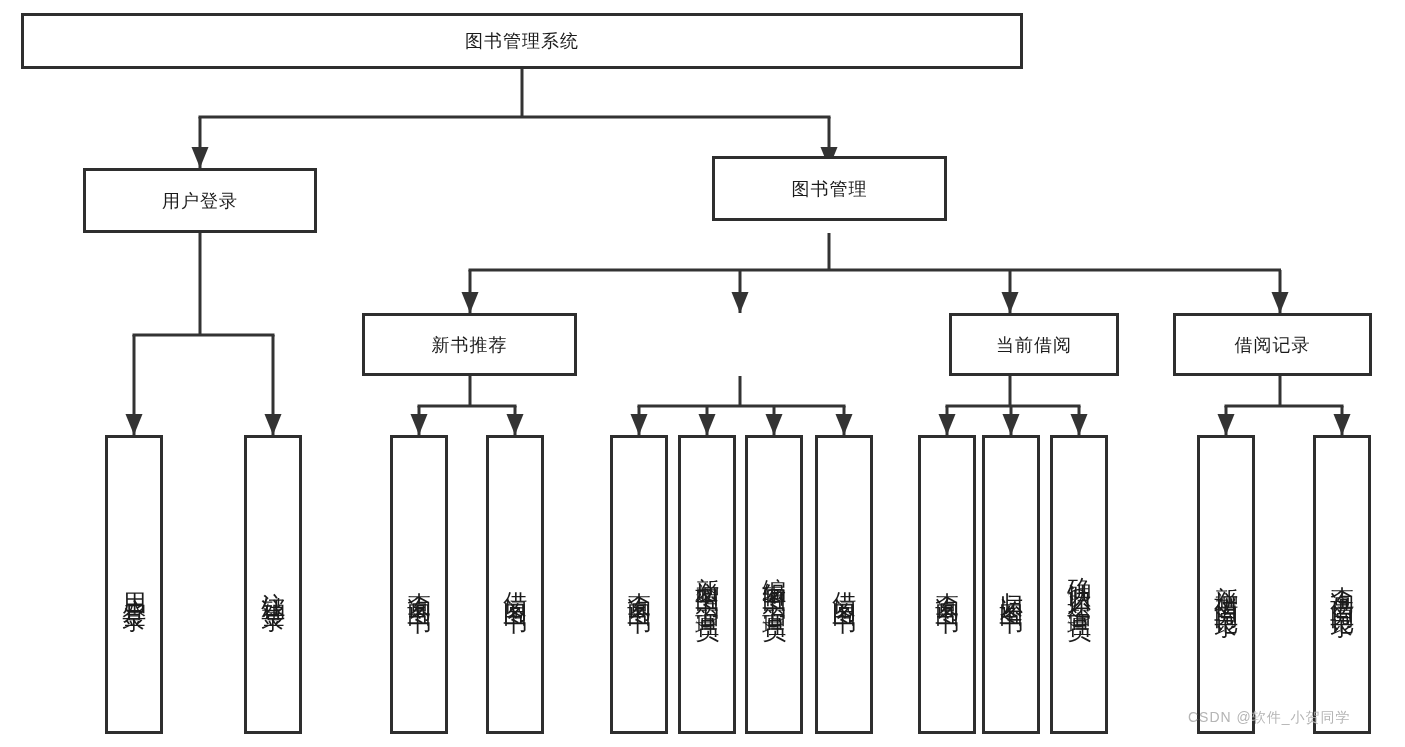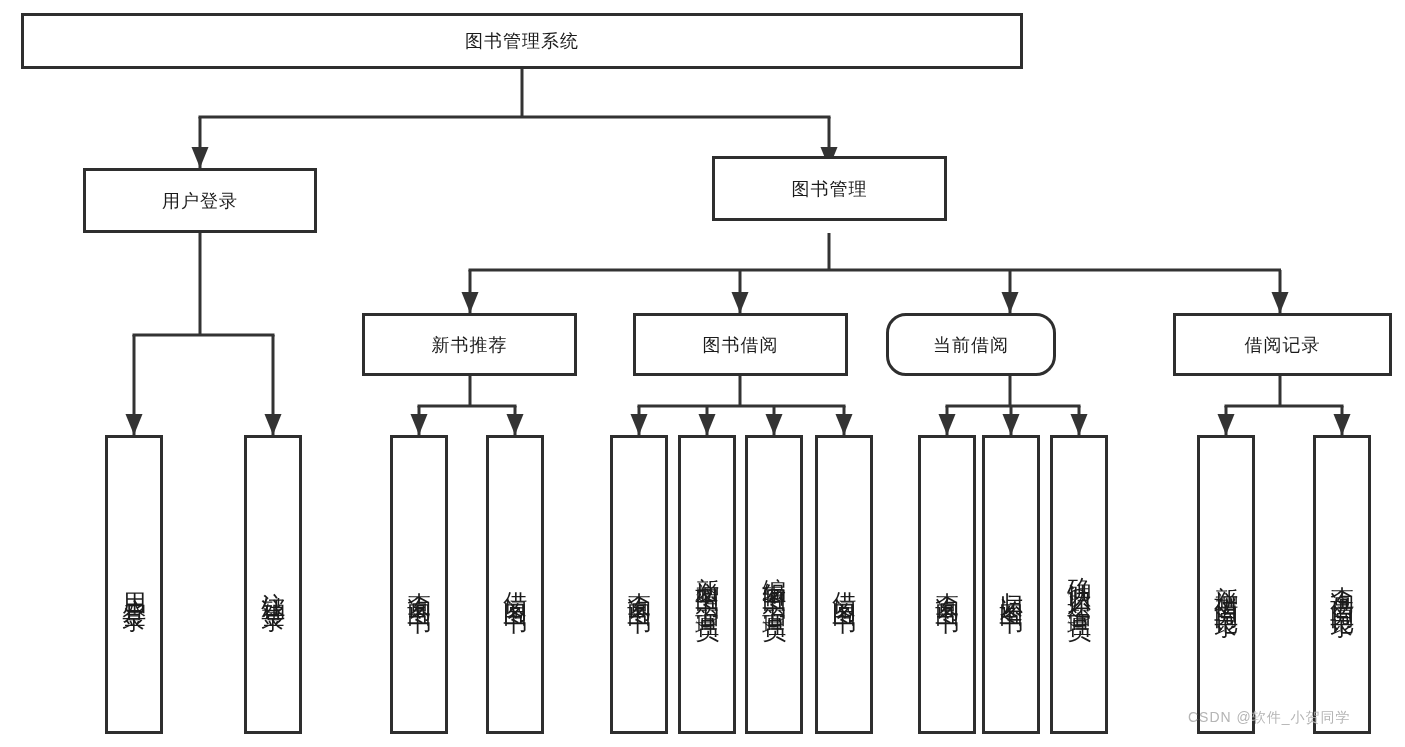--- a/index.html
+++ b/index.html
@@ -29,22 +29,22 @@
     writing-mode:vertical-rl;text-orientation:mixed;
     font-size:24px;letter-spacing:6px;line-height:1.1;white-space:nowrap;
   }
   
   .n-root   {left:21px;  top:13px;  width:1002px;height:56px;}
   .n-ul     {left:83px;  top:168px; width:234px; height:65px;}
   .n-bm     {left:712px; top:156px; width:235px; height:65px;}
   .n-l3     {top:313px;  height:63px;}
   .n-nb     {left:362px; width:215px;}
   .n-bb     {left:633px; width:215px;}
-  .n-cb     {left:886px; width:170px;border-radius:20px;}
-  .n-br     {left:1173px;width:219px;}
+  .n-cb     {left:949px; width:170px;}
+  .n-br     {left:1173px;width:199px;}
   .leaf     {top:435px;  height:299px;width:58px;}
   .n-g1a{left:105px;} .n-g1b{left:244px;}
   .n-g2a{left:390px;} .n-g2b{left:486px;}
   .n-g3a{left:610px;} .n-g3b{left:678px;} .n-g3c{left:745px;} .n-g3d{left:815px;}
   .n-g4a{left:918px;} .n-g4b{left:982px;} .n-g4c{left:1050px;}
   .n-g5a{left:1197px;} .n-g5b{left:1313px;}
   #watermark{
     position:absolute;left:1188px;top:709px;z-index:3;
     font-size:14px;color:var(--wm);letter-spacing:1px;white-space:nowrap;
   }
@@ -110,23 +110,20 @@
   <div class="box n-ul">
     <span class="lbl">用户登录</span>
   </div>
   <div class="box n-bm">
     <span class="lbl">图书管理</span>
   </div>
 
   <div class="box n-l3 n-nb">
     <span class="lbl">新书推荐</span>
   </div>
-  <div class="box n-l3 n-bb">
-    <span class="lbl">图书借阅</span>
-  </div>
   <div class="box n-l3 n-cb">
     <span class="lbl">当前借阅</span>
   </div>
   <div class="box n-l3 n-br">
     <span class="lbl">借阅记录</span>
   </div>
 
   <div class="box vbox leaf n-g1a">
     <span class="lbl">用户登录</span>
   </div>

